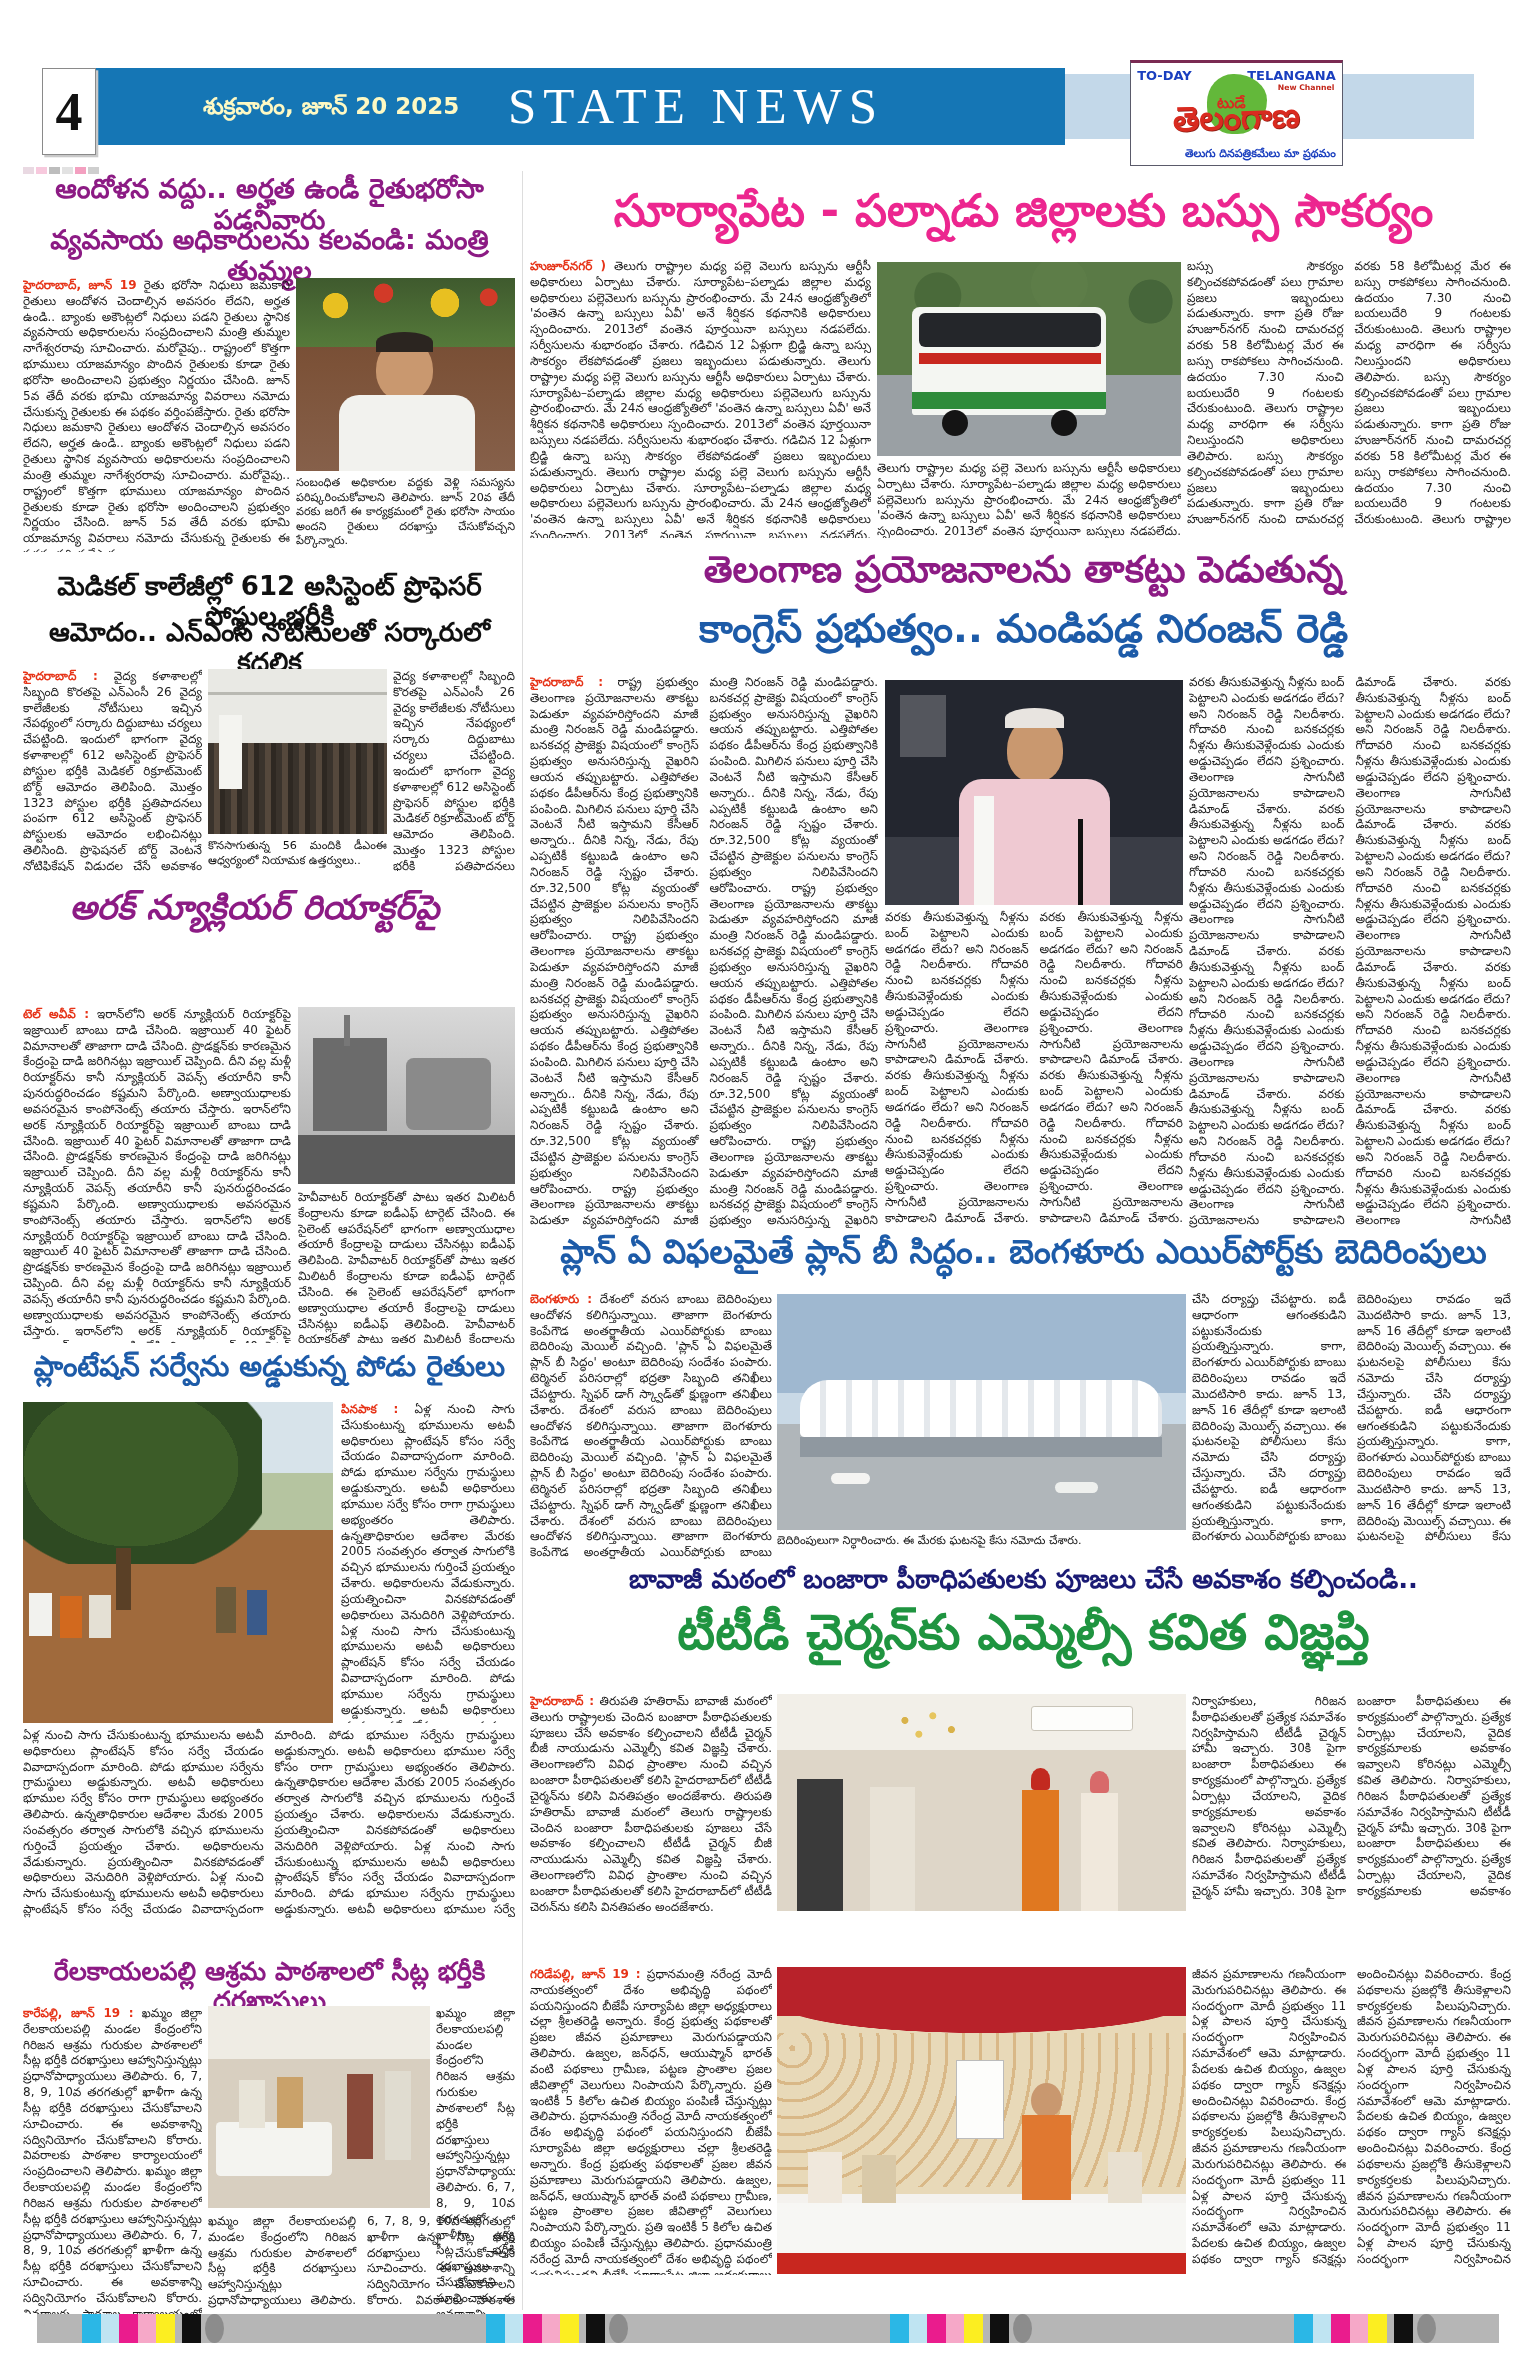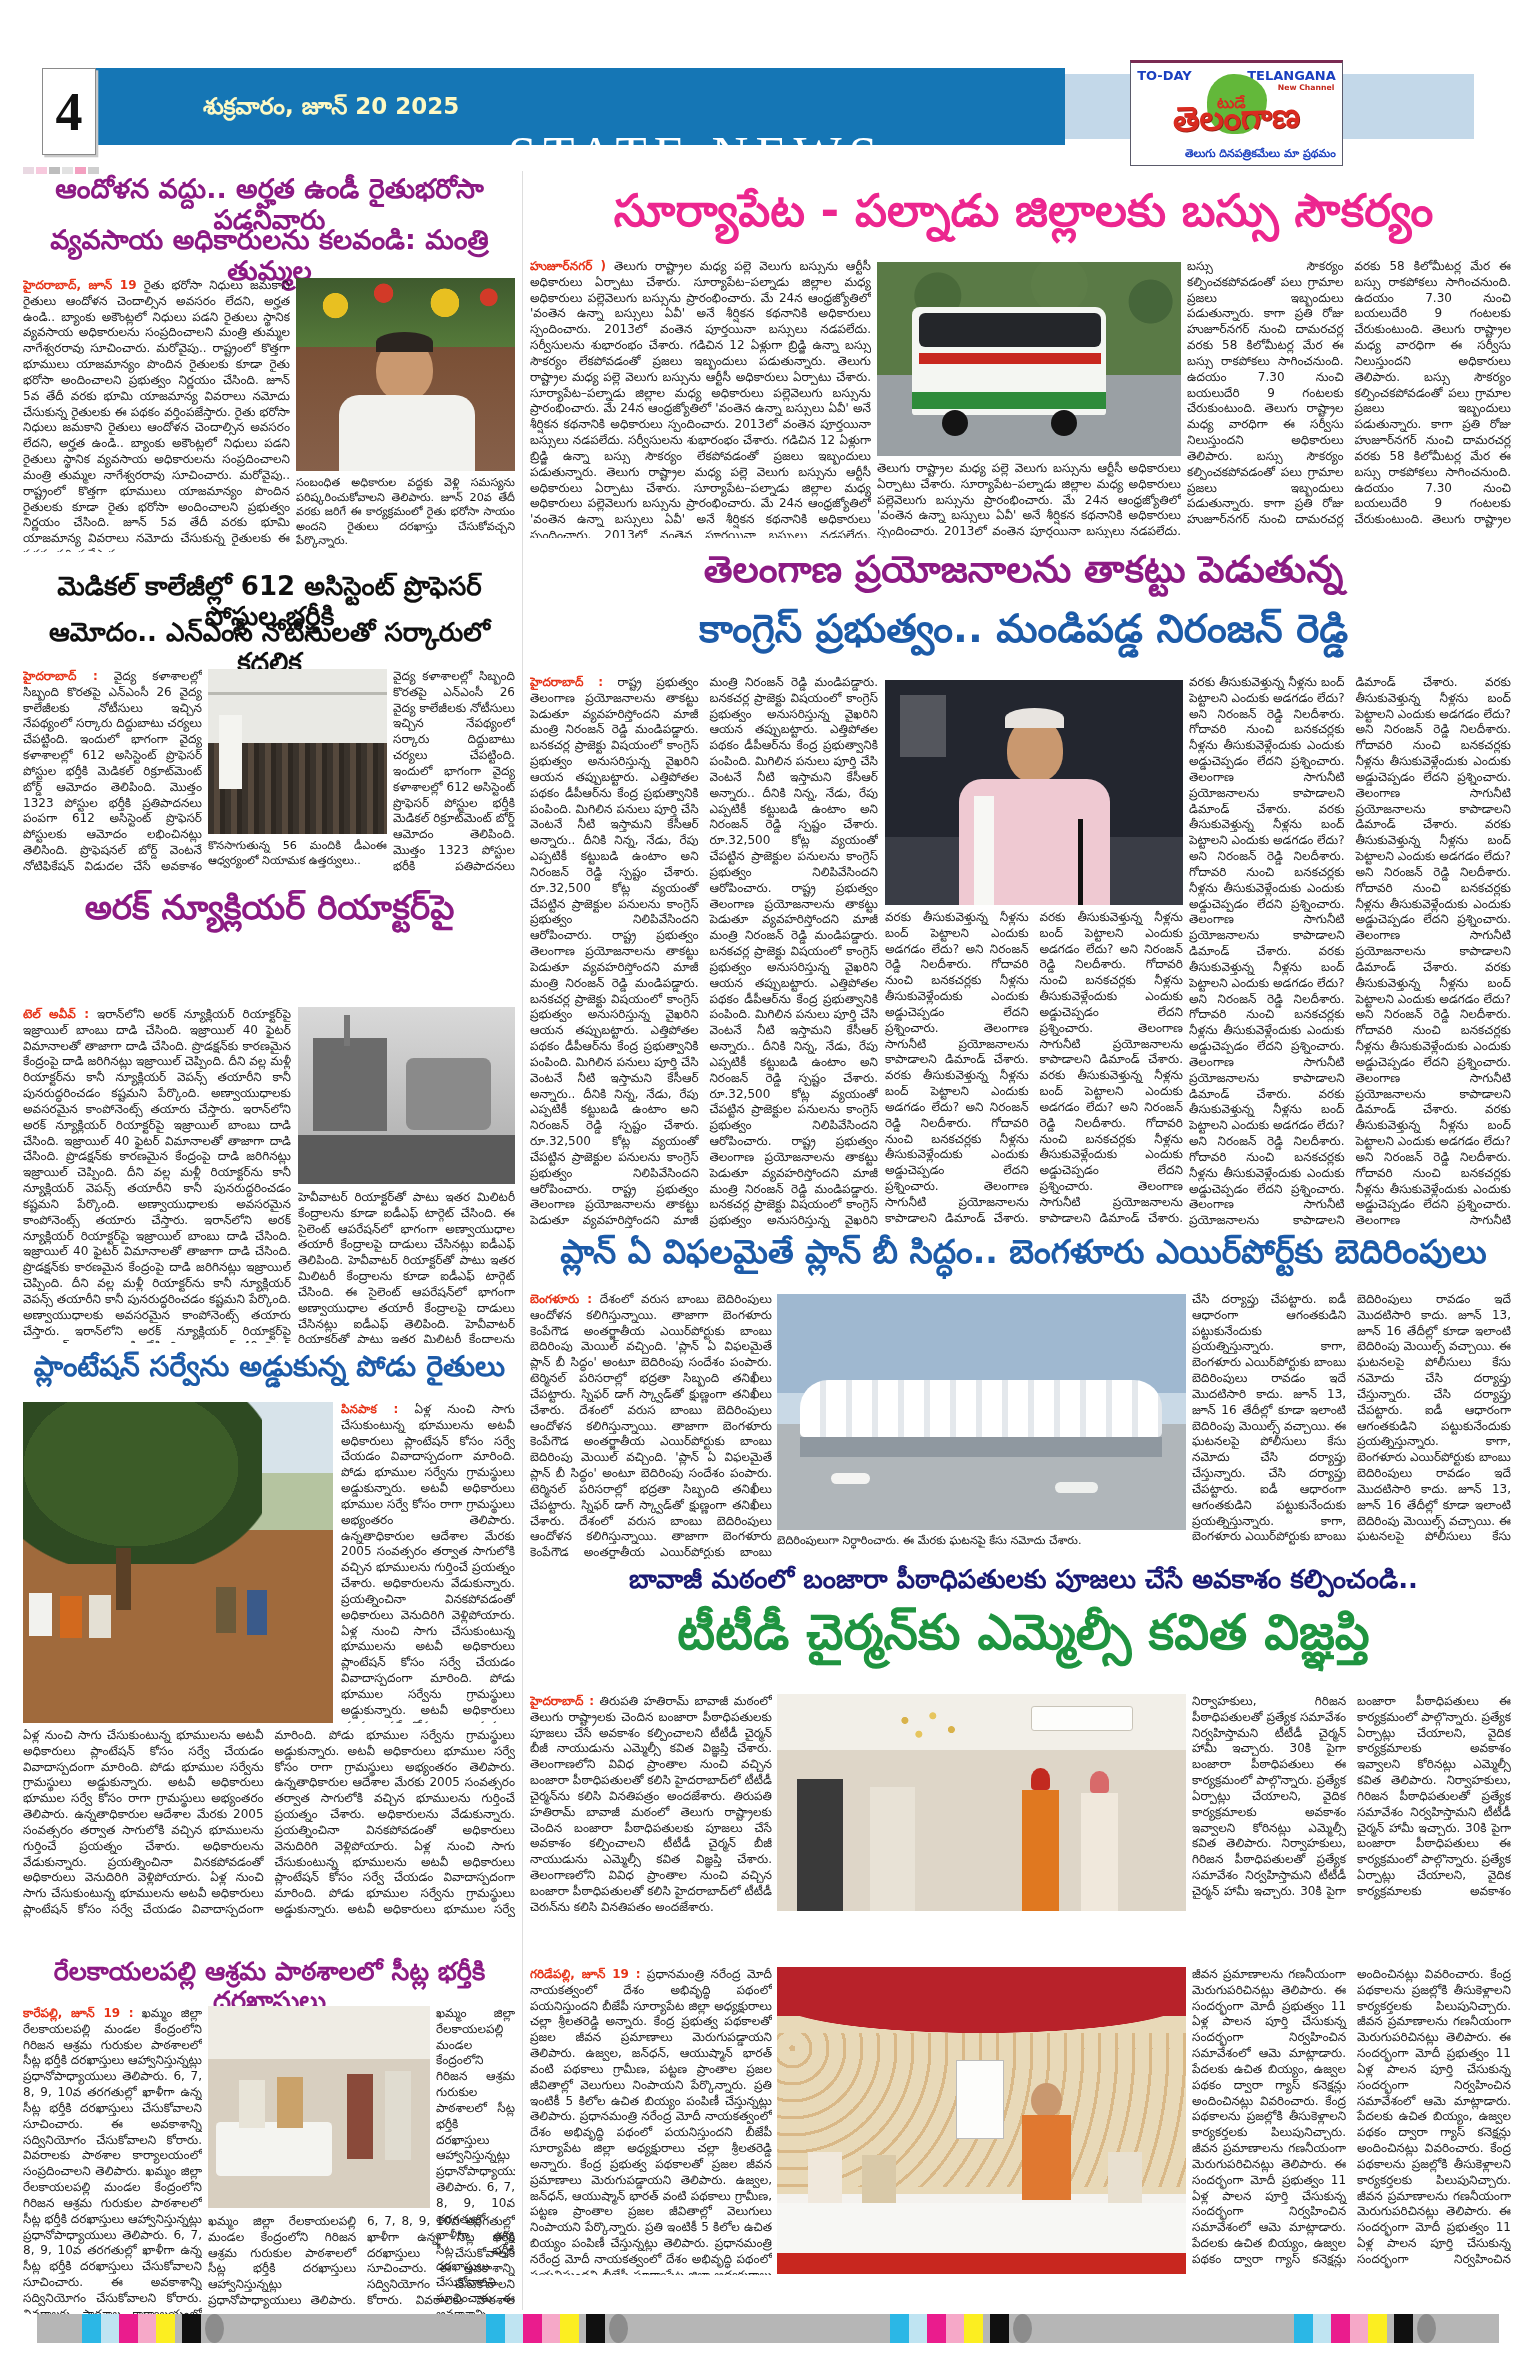--- a/index.html
+++ b/index.html
@@ -7,21 +7,21 @@
         font-family:"DejaVu Sans",sans-serif;color:#151515;overflow:hidden;}
   .abs{position:absolute;}
   
   .pagenum{background:#ffffff;border:0.8px solid #8a8a8a;box-shadow:2.3px 2.3px 0 #c9c9c9;
            display:flex;align-items:center;justify-content:center;
            font-family:"Liberation Serif",serif;font-size:54px;font-weight:bold;color:#111;}
   .bluebar{background:#1576b5;}
   .lightband{background:#c3d8e9;}
   .hdr-date{color:#fef9c3;font-weight:bold;font-size:23px;}
   .hdr-title{color:#ffffff;font-family:"Liberation Serif",serif;font-size:51px;
-             letter-spacing:7px;text-align:center;margin-top:48px;}
+             letter-spacing:7px;text-align:center;}
   .logo{background:#ffffff;border:1.5px solid #5a5a6a;border-top:3.9px solid #7a2a52;
         overflow:hidden;}
   .logo-row{position:absolute;top:4.6px;left:6.2px;right:6.2px;display:flex;justify-content:space-between;gap:40px;}
   .logo-blue{color:#1a3fbf;font-weight:bold;font-size:13px;}
   .logo-tag{position:absolute;top:20px;right:7.7px;color:#c22418;font-size:7.7px;font-weight:bold;}
   .logo-map{position:absolute;top:10.8px;left:76px;width:60px;height:60px;background:#63b83a;
             border-radius:46% 58% 52% 44%/50% 46% 60% 48%;}
   .logo-badge{position:absolute;top:31px;left:86px;color:#d92b20;font-weight:bold;font-size:15.4px;}
   .logo-script{position:absolute;top:34px;left:0;width:100%;text-align:center;color:#d92b20;
                font-weight:bold;font-size:34px;transform:rotate(-2deg);text-shadow:0.8px 0.8px 0 #8a1a10;}
@@ -122,21 +122,21 @@
   <div class="photo ph-classroom" style="left:208px;top:669px;width:179px;height:165px;">
     <i style="left:0;top:23px;width:100%;height:3.1px;background:#b9b9b2;"></i>
     <i style="left:0;top:74px;width:100%;height:91px;background:repeating-linear-gradient(90deg,#3a332c 0 6.2px,#55483c 6.2px 12.3px,#2e2822 12.3px 17px);"></i>
     <i style="left:10.8px;top:46px;width:23px;height:74px;background:#f4f4f0;"></i>
   </div>
   <div class="abs caption" style="left:208px;top:839px;width:179px;height:32px;">కొనసాగుతున్న 56 మందికి డీఎంఈ ఆధ్వర్యంలో నియామక ఉత్తర్వులు..</div>
   <div class="abs fillbox" style="left:393px;top:669px;width:122px;height:202px;">
     <span class="bt">వైద్య కళాశాలల్లో సిబ్బంది కొరతపై ఎన్ఎంసీ 26 వైద్య కాలేజీలకు నోటీసులు ఇచ్చిన నేపథ్యంలో సర్కారు దిద్దుబాటు చర్యలు చేపట్టింది. ఇందులో భాగంగా వైద్య కళాశాలల్లో 612 అసిస్టెంట్ ప్రొఫెసర్ పోస్టుల భర్తీకి మెడికల్ రిక్రూట్‌మెంట్ బోర్డ్ ఆమోదం తెలిపింది. మొత్తం 1323 పోస్టుల భర్తీకి ప్రతిపాదనలు పంపగా 612 అసిస్టెంట్ ప్రొఫెసర్ పోస్టులకు ఆమోదం లభించినట్లు తెలిసింది. ప్రొఫెషనల్ బోర్డ్ వెంటనే నోటిఫికేషన్ విడుదల చేసే అవకాశం ఉంది.</span>
   </div>
 
-  <div class="abs hl hl-purple" style="left:23px;top:888px;width:493px;font-size:34px;">అరక్ న్యూక్లియర్ రియాక్టర్‌పై</div>
+  <div class="abs hl hl-purple" style="left:8px;top:888px;width:493px;font-size:34px;font-style:italic;">అరక్ న్యూక్లియర్ రియాక్టర్‌పై</div>
   <div class="abs fillbox" style="left:23px;top:1007px;width:268px;height:336px;">
     <span class="dl">టెల్ అవీవ్ :</span>
     <span class="bt">ఇరాన్‌లోని అరక్ న్యూక్లియర్ రియాక్టర్‌పై ఇజ్రాయిల్ బాంబు దాడి చేసింది. ఇజ్రాయిల్ 40 ఫైటర్ విమానాలతో తాజాగా దాడి చేసింది. ప్రొడక్షన్‌కు కారణమైన కేంద్రంపై దాడి జరిగినట్లు ఇజ్రాయిల్ చెప్పింది. దీని వల్ల మళ్లీ రియాక్టర్‌ను కానీ న్యూక్లియర్ వెపన్స్ తయారీని కానీ పునరుద్ధరించడం కష్టమని పేర్కొంది. అణ్వాయుధాలకు అవసరమైన కాంపోనెంట్స్ తయారు చేస్తారు. ఇరాన్‌లోని అరక్ న్యూక్లియర్ రియాక్టర్‌పై ఇజ్రాయిల్ బాంబు దాడి చేసింది. ఇజ్రాయిల్ 40 ఫైటర్ విమానాలతో తాజాగా దాడి చేసింది. ప్రొడక్షన్‌కు కారణమైన కేంద్రంపై దాడి జరిగినట్లు ఇజ్రాయిల్ చెప్పింది. దీని వల్ల మళ్లీ రియాక్టర్‌ను కానీ న్యూక్లియర్ వెపన్స్ తయారీని కానీ పునరుద్ధరించడం కష్టమని పేర్కొంది. అణ్వాయుధాలకు అవసరమైన కాంపోనెంట్స్ తయారు చేస్తారు. ఇరాన్‌లోని అరక్ న్యూక్లియర్ రియాక్టర్‌పై ఇజ్రాయిల్ బాంబు దాడి చేసింది. ఇజ్రాయిల్ 40 ఫైటర్ విమానాలతో తాజాగా దాడి చేసింది. ప్రొడక్షన్‌కు కారణమైన కేంద్రంపై దాడి జరిగినట్లు ఇజ్రాయిల్ చెప్పింది. దీని వల్ల మళ్లీ రియాక్టర్‌ను కానీ న్యూక్లియర్ వెపన్స్ తయారీని కానీ పునరుద్ధరించడం కష్టమని పేర్కొంది. అణ్వాయుధాలకు అవసరమైన కాంపోనెంట్స్ తయారు చేస్తారు. ఇరాన్‌లోని అరక్ న్యూక్లియర్ రియాక్టర్‌పై ఇజ్రాయిల్ బాంబు దాడి చేసింది. ఇజ్రాయిల్ 40 ఫైటర్ విమానాలతో తాజాగా దాడి చేసింది. ప్రొడక్షన్‌కు కారణమైన కేంద్రంపై దాడి జరిగినట్లు ఇజ్రాయిల్ చెప్పింది. దీని వల్ల మళ్లీ రియాక్టర్‌ను కానీ న్యూక్లియర్ వెపన్స్ తయారీని కానీ పునరుద్ధరించడం కష్టమని పేర్కొంది. అణ్వాయుధాలకు అవసరమైన కాంపోనెంట్స్ తయారు చేస్తారు.</span>
   </div>
   <div class="photo ph-reactor" style="left:298px;top:1007px;width:217px;height:177px;">
     <i style="left:15.4px;top:31px;width:74px;height:93px;background:#6b6b6b;"></i>
     <i style="left:108px;top:51px;width:85px;height:72px;background:#8a8a8a;border-radius:7.7px;"></i>
     <i style="left:0;top:128px;width:100%;height:49px;background:#5b5b5b;"></i>
     <i style="left:46px;top:7.7px;width:6.2px;height:31px;background:#777;"></i>
   </div>

